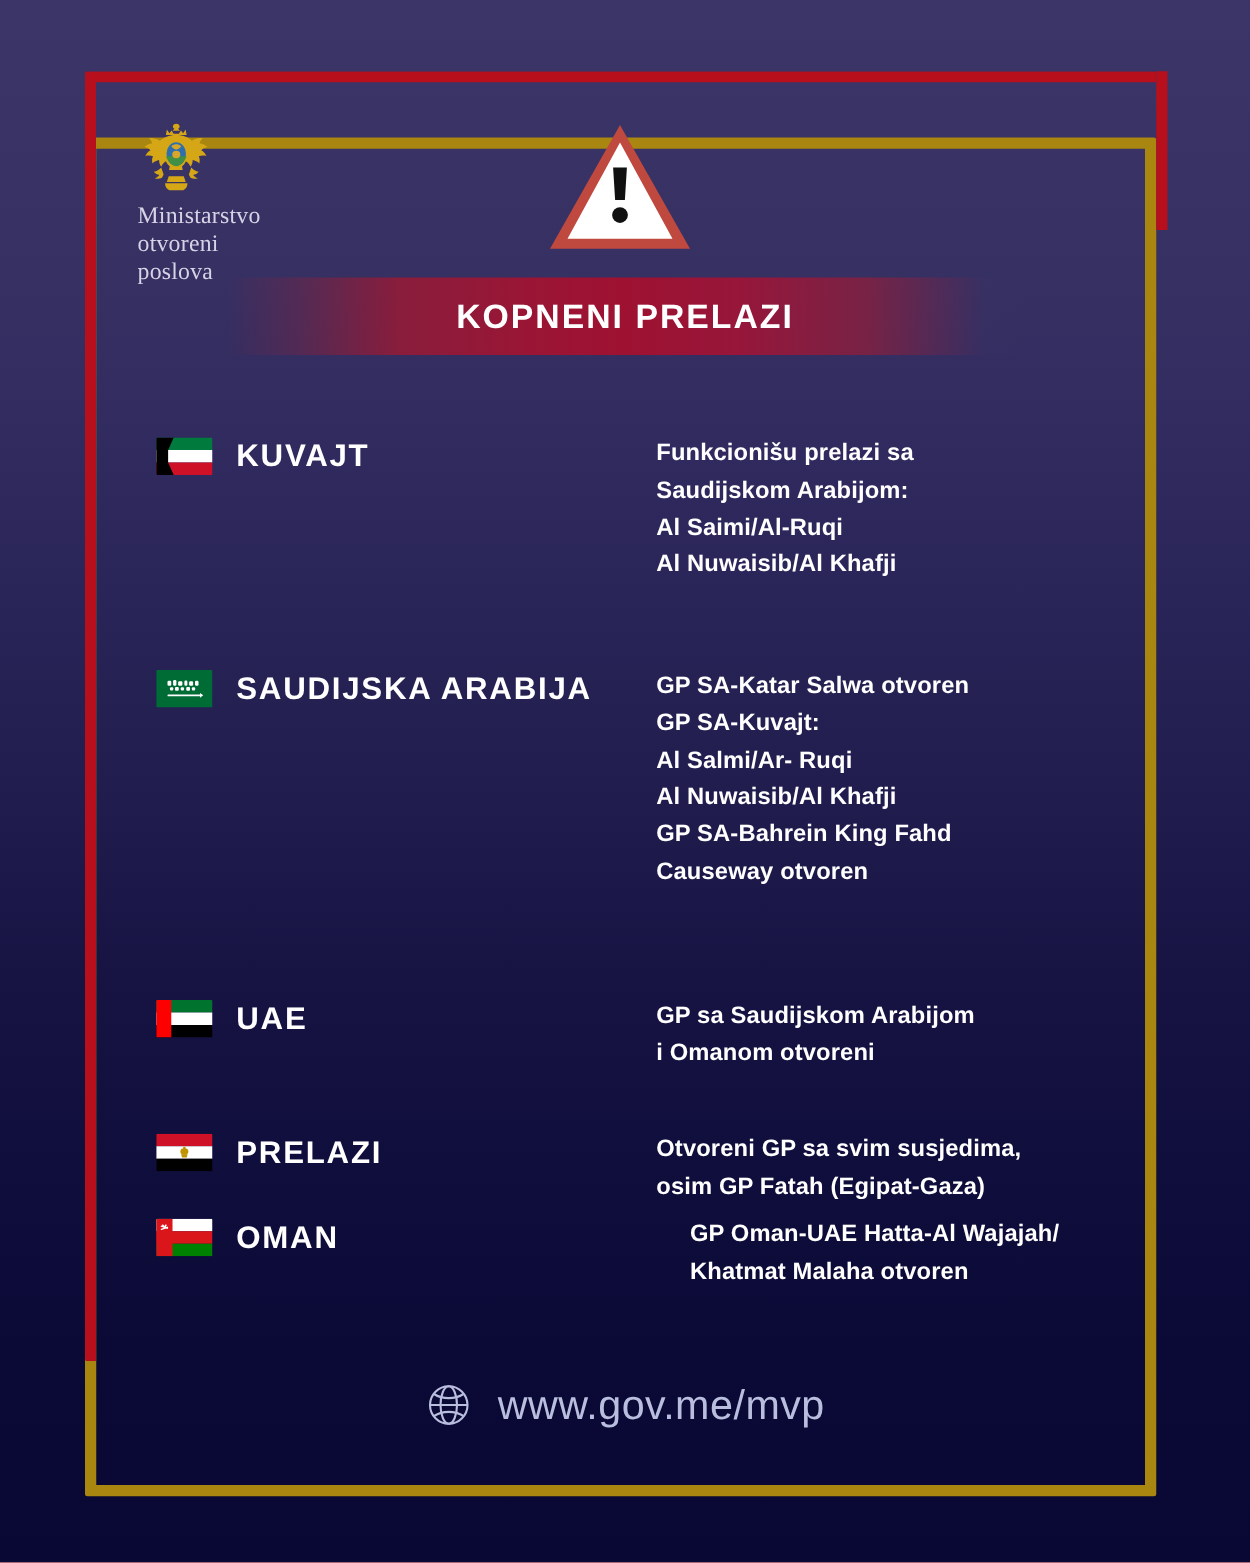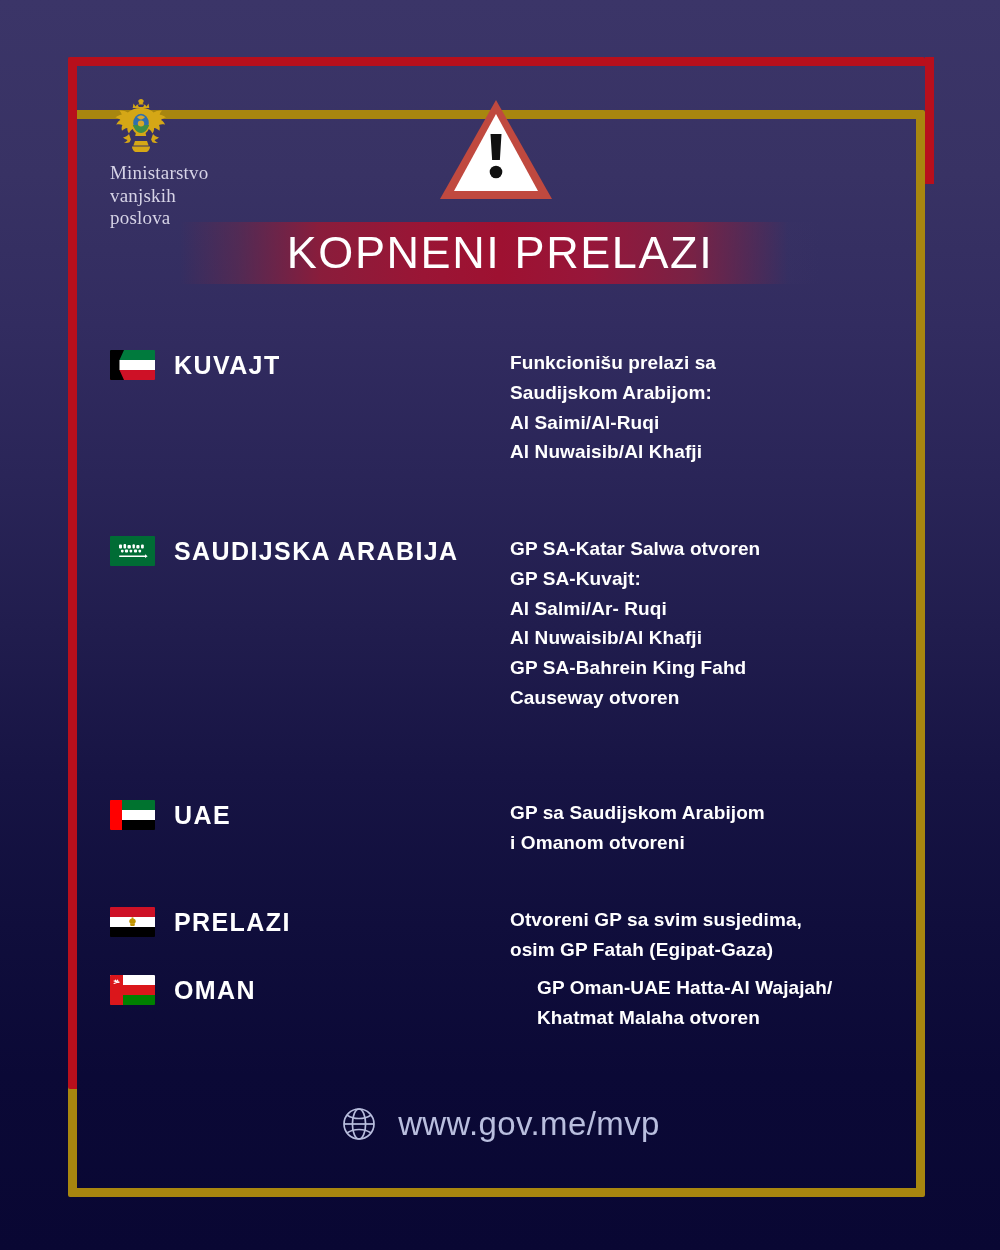--- a/index.html
+++ b/index.html
@@ -90,22 +90,22 @@
         rgba(145,27,56,.92) 22%,
         #9a1535 38%,
         #9e1131 50%,
         #97163a 64%,
         rgba(132,32,64,.85) 80%,
         rgba(62,52,102,.15) 95%,
         rgba(58,52,100,0) 100%);
     display:flex; align-items:center; justify-content:center;
   }
   .title-band h1 {
-    font-size:45px;
-    font-weight:normal;
+    font-size:27px;
+    font-weight:bold;
     color:#ffffff;
     letter-spacing:1.6px;
     white-space:nowrap;
   }
 
   
   .rows { position:absolute; left:0; top:0; width:1000px; }
 
   .row {
     position:absolute;
@@ -113,20 +113,21 @@
     width:810px;
     display:flex;
     align-items:flex-start;
   }
   .row-left {
     width:400px;
     display:flex;
     align-items:center;
     flex:0 0 400px;
     padding-top:2px;
+    margin-left:15px;
   }
   .flag {
     width:45px; height:30px;
     flex:0 0 45px;
     display:block;
     border-radius:1px;
   }
   .country-name {
     margin-left:19px;
     font-size:25px;
@@ -181,21 +182,21 @@
         <path d="M25 45h12l1.6 4.5H23.4z"></path>
         <path d="M22 50.5h18c0 2.5-1.3 4.6-3.4 5.6H25.4C23.3 55.1 22 53 22 50.5z"></path>
       </g>
       <ellipse cx="31" cy="27" rx="8.5" ry="10" fill="#2f6fae" stroke="#d5a716" stroke-width="1.4"></ellipse>
       <path d="M22.8 29c1.8 5 5 8 8.2 8s6.4-3 8.2-8z" fill="#3f8f46"></path>
       <path d="M27 21c1.3-1.1 2.7-1.6 4-1.6s2.7.5 4 1.6c-1.1 1.6-2.5 2.5-4 2.5s-2.9-.9-4-2.5z" fill="#d8a72a"></path>
       <ellipse cx="31" cy="27.5" rx="3.2" ry="3" fill="#d8a72a"></ellipse>
     </svg>
     <div class="ministry-name">
       <span>Ministarstvo</span><br>
-      <span>vanjskih</span><br>
+      <span>otvoreni</span><br>
       <span>poslova</span>
     </div>
   </div>
 
   <svg class="warning-sign" viewBox="0 0 116 104">
     <path d="M58 2 114 101 2 101 Z" fill="#c0493f"></path>
     <path d="M58 16 100 93 16 93 Z" fill="#ffffff"></path>
     <path d="M52.5 36h11l-1.6 26h-7.8z" fill="#111111"></path>
     <circle cx="58" cy="74" r="6.3" fill="#111111"></circle>
   </svg>

